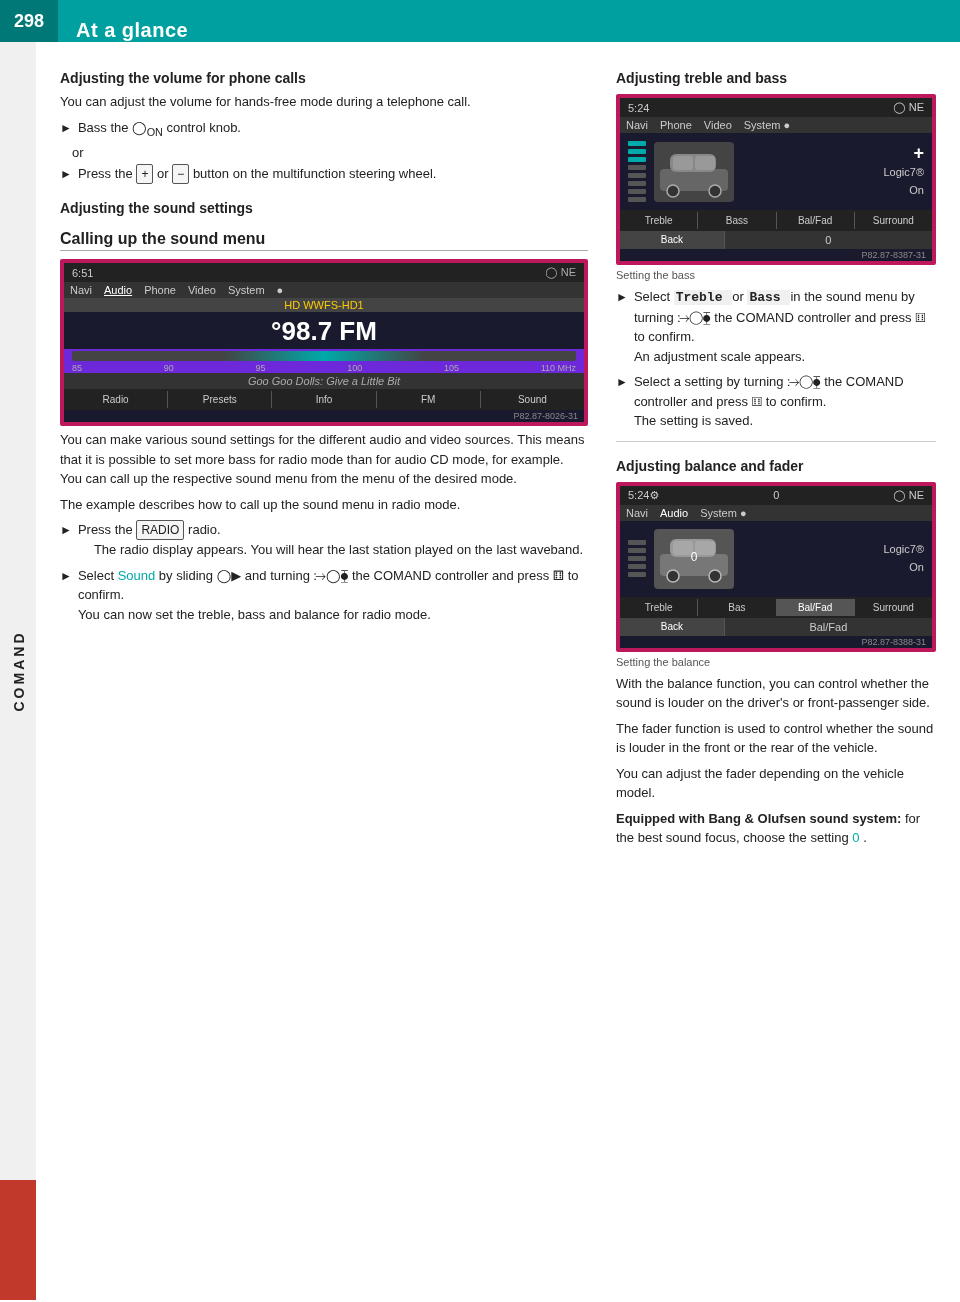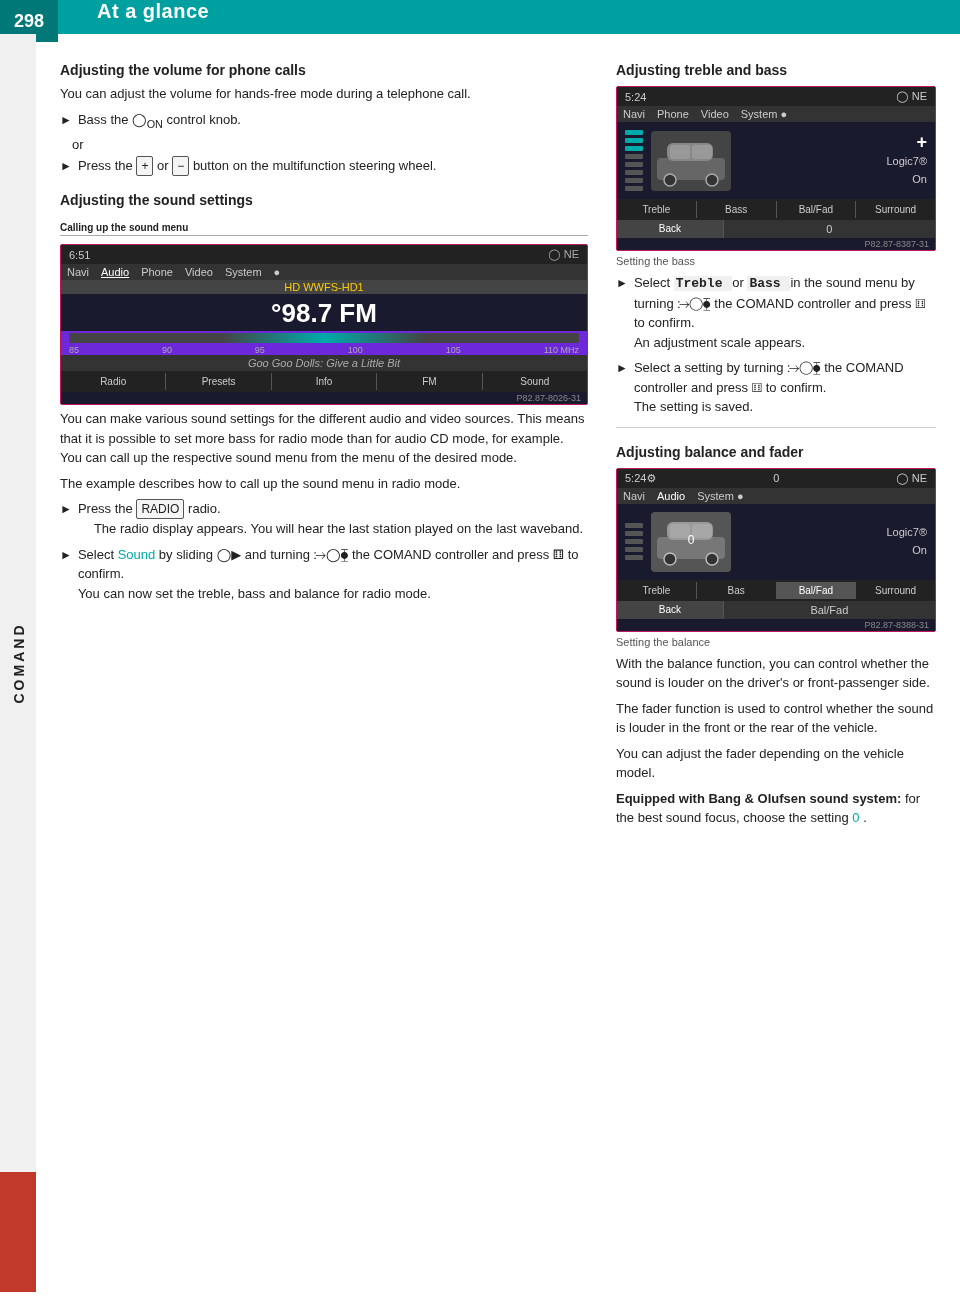--- a/index.html
+++ b/index.html
@@ -10,24 +10,23 @@
       width: 960px;
       min-height: 1302px;
       color: #222;
     }
 
     
     .header-bar {
       background: #00a0a0;
       color: #fff;
       display: flex;
-      align-items: flex-start;
-      height: 34px;
+      align-items: flex-end;
+      height: 42px;
       padding: 0 0 0 0;
-      gap: 21px;
     }
     .header-page-num {
       background: #007878;
       width: 58px;
       height: 42px;
       display: flex;
       align-items: center;
       justify-content: center;
       font-size: 18px;
       font-weight: bold;
@@ -91,21 +90,21 @@
     
     .section-title {
       font-size: 14px;
       font-weight: bold;
       color: #222;
       margin-bottom: 6px;
       margin-top: 16px;
     }
     .section-title:first-child { margin-top: 0; }
     .subsection-title {
-      font-size: 10px;
+      font-size: 16px;
       font-weight: bold;
       color: #222;
       margin-bottom: 6px;
       border-bottom: 1px solid #aaa;
       padding-bottom: 2px;
       margin-top: 14px;
     }
 
     p { margin-bottom: 6px; line-height: 1.5; }
 
@@ -131,21 +130,21 @@
       border: 1px solid #555;
       border-radius: 2px;
       padding: 0 4px;
       font-size: 12px;
       background: #f5f5f5;
       line-height: 1.5;
     }
 
     
     .ui-screen {
-      border: 1px solid #be185d;
+      border: 4px solid #be185d;
       background: #2a2a2a;
       border-radius: 2px;
       margin: 8px 0 4px 0;
       overflow: hidden;
       width: 100%;
     }
 
     
     .radio-screen {
       background: #6d28d9;

